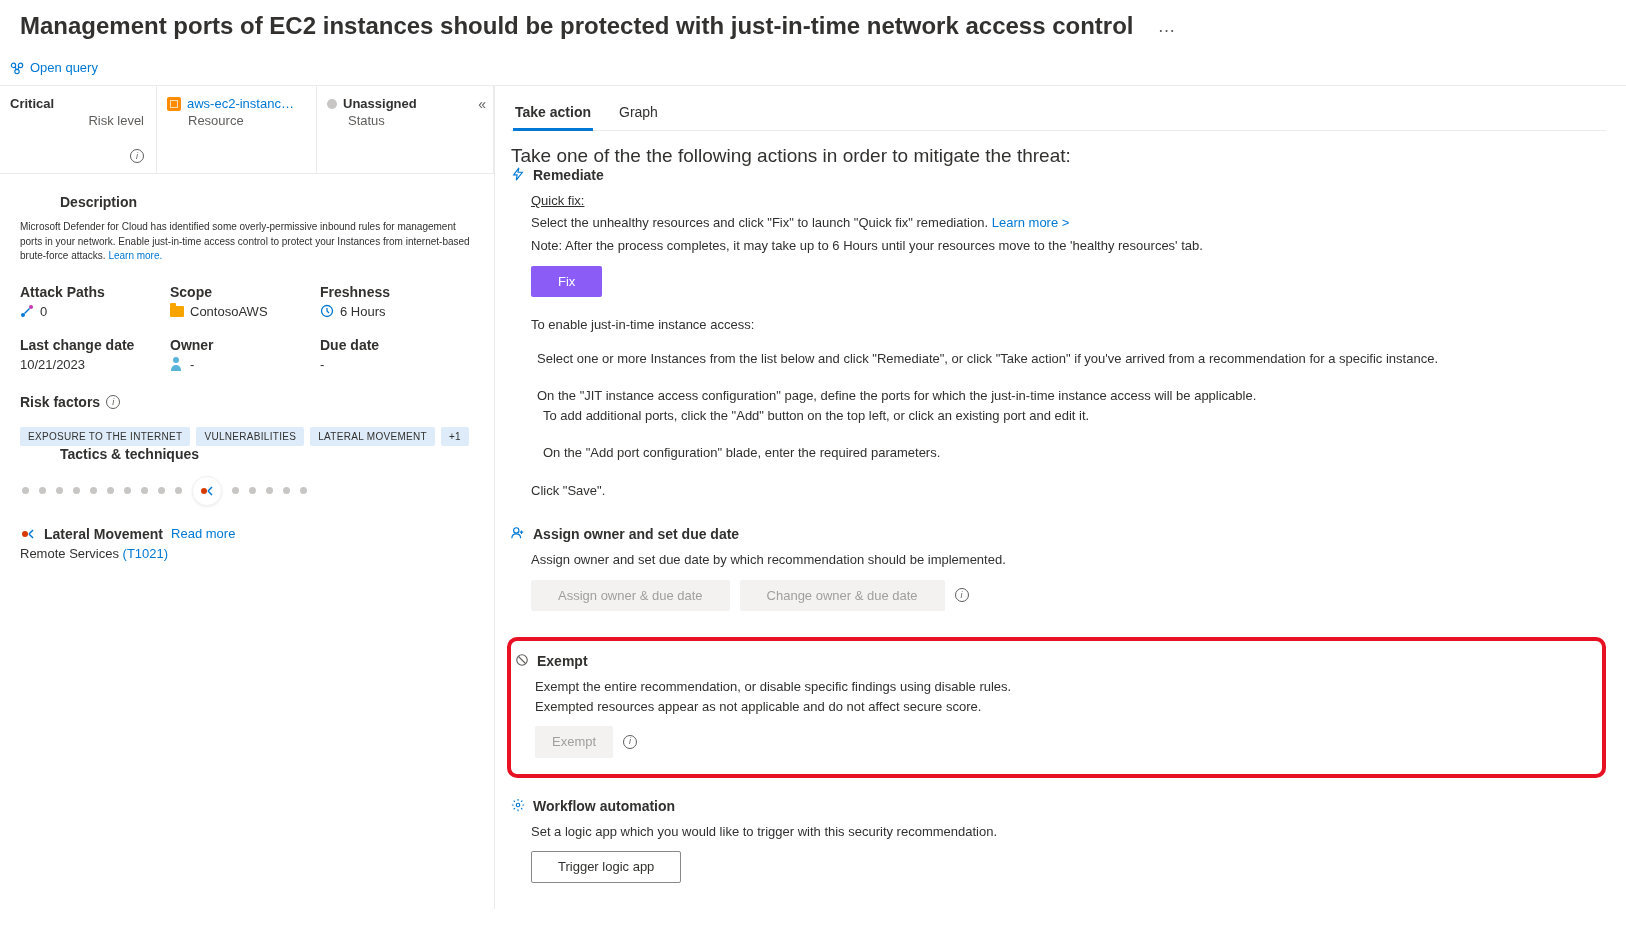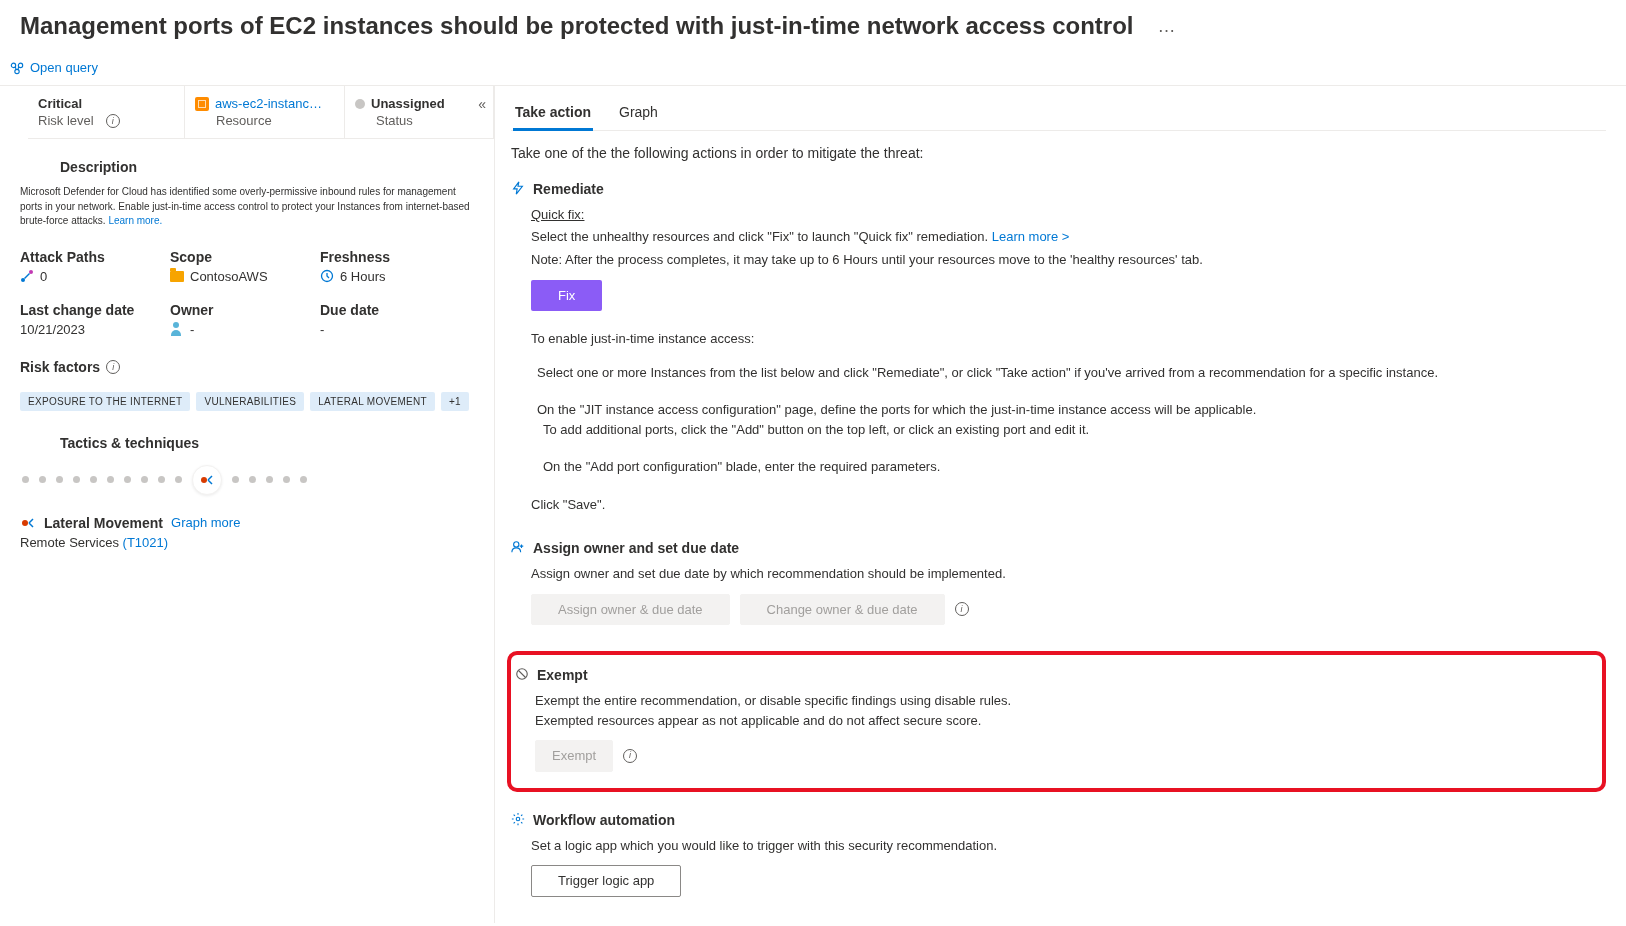--- a/index.html
+++ b/index.html
@@ -24,53 +24,53 @@
   .info-cell:first-child { width: 157px; }
   .info-cell:nth-child(2) { width: 160px; }
   .info-cell:nth-child(3) { flex: 1; }
   .info-top { font-size: 13px; font-weight: 600; display: flex; align-items: center; gap: 6px; }
   .info-top .link { color: #0078d4; font-weight: 400; }
   .info-sub { font-size: 13px; color: #605e5c; margin-top: 2px; padding-left: 0; }
   .info-cell:nth-child(2) .info-sub,
   .info-cell:nth-child(3) .info-sub { padding-left: 21px; }
   .info-icon { width: 14px; height: 14px; border: 1px solid #605e5c; border-radius: 50%; display: inline-flex; align-items: center; justify-content: center; font-size: 9px; color: #605e5c; font-weight: 400; font-style: italic; }
   .collapse { position: absolute; right: 8px; top: 10px; color: #605e5c; font-size: 14px; cursor: pointer; }
-  .info-strip { position: relative; margin-left: 28px; }
+  .info-strip { position: relative; }
 
   .left-body { padding: 20px 20px 20px 20px; }
   .section-h { font-size: 14px; font-weight: 600; margin-bottom: 10px; margin-left: 40px; }
   .desc { font-size: 10px; line-height: 1.45; color: #323130; margin-bottom: 20px; }
 
   .meta-grid { display: grid; grid-template-columns: 150px 150px 150px; row-gap: 18px; margin-bottom: 22px; }
   .meta-label { font-size: 14px; font-weight: 600; margin-bottom: 4px; }
   .meta-value { font-size: 13px; display: flex; align-items: center; gap: 6px; }
 
   .risk-row { display:flex; align-items:center; gap:6px; margin-bottom:17px; }
   .risk-row .section-label { font-size: 14px; font-weight: 600; }
-  .tags { display: flex; gap: 6px; flex-wrap: wrap; margin-bottom: 24px; }
+  .tags { display: flex; gap: 6px; flex-wrap: wrap; }
   .tag { background: #deecf9; color: #323130; font-size: 10px; letter-spacing: 0.3px; padding: 4px 8px; border-radius: 2px; font-weight: 400; }
 
   .timeline { display: flex; align-items: center; gap: 10px; margin: 14px 0 20px 0; padding-left:2px;}
   .dot { width: 7px; height: 7px; border-radius: 50%; background: #c8c6c4; }
   .dot.big { width: 30px; height: 30px; border-radius: 50%; background: #fff; border: 1px solid #f3f2f1; display:flex; align-items:center; justify-content:center; box-shadow: 0 1px 3px rgba(0,0,0,0.08);}
   .dot.big svg { width:16px; height:16px; }
 
   .lat-row { display:flex; align-items:center; gap:8px; margin-bottom:4px;}
   .lat-label { font-size:14px; font-weight:600; }
   .lat-link { font-size:13px; }
   .lat-sub { font-size:13px; }
   .lat-sub a { font-size:13px; }
 
   
   .tabs { display:flex; gap:24px; border-bottom:1px solid #edebe9; padding-left:2px; margin-bottom:14px;}
   .tab { padding: 6px 2px 10px 2px; font-size:14px; color:#323130; cursor:pointer; position:relative; }
   .tab.active { font-weight:600; }
   .tab.active::after { content:""; position:absolute; left:0; right:0; bottom:-1px; height:3px; background:#0078d4; }
 
-  .r-text { font-size:14px; margin-bottom:20px; }
+  .r-text { font-size:19px; }
   .r-section { margin-bottom:26px; }
   .r-head { display:flex; gap:8px; margin-bottom:8px;}
   .r-head svg { width:14px; height:14px; flex-shrink:0;}
   .r-head-title { font-size:14px; font-weight:600; }
   .r-body { padding-left:20px; font-size:13px; line-height:1.5; }
   .r-body p { margin-bottom:4px; }
   .quickfix-label { font-size:13px; text-decoration:underline; margin-bottom:2px;}
 
   .btn { display:inline-block; padding:5px 26px; font-size:13px; border-radius:2px; cursor:pointer; border:1px solid transparent;}
   .btn-primary { background:#8b5cf6; color:#fff; }
@@ -113,21 +113,21 @@
       </svg>
     <a>Open query</a>
   </div>
 
   <div class="content">
 
     <div class="left-pane">
       <div class="info-strip">
         <div class="info-cell">
           <div class="info-top">Critical</div>
-          <div class="info-sub" style="display:flex;align-items:flex-end;gap:12px;">
+          <div class="info-sub" style="display:flex;align-items:flex-end;gap:21px;flex-direction:column;">
             <span>Risk level</span>
             <span class="info-icon">i</span>
           </div>
         </div>
         <div class="info-cell">
           <div class="info-top">
             <span class="ico-server"></span>
             <a class="link">aws-ec2-instanc…</a>
           </div>
           <div class="info-sub">Resource</div>
@@ -229,21 +229,21 @@
             <span class="dot"></span>
             <span class="dot"></span>
         </div>
 
         <div class="lat-row">
           <svg width="16" height="16" viewBox="0 0 16 16">
               <circle cx="5" cy="8" r="3" fill="#d83b01"></circle>
               <path d="M9 8 L13 4 M9 8 L13 12" stroke="#0078d4" stroke-width="1.5"></path>
             </svg>
           <span class="lat-label">Lateral Movement</span>
-          <a class="lat-link">Graph more</a>
+          <a class="lat-link">Read more</a>
         </div>
         <div class="lat-sub">
           <span>Remote Services </span><a>(T1021)</a>
         </div>
       </div>
     </div>
 
     <div class="right-pane">
       <div class="tabs">
         <div class="tab active">Take action</div>

